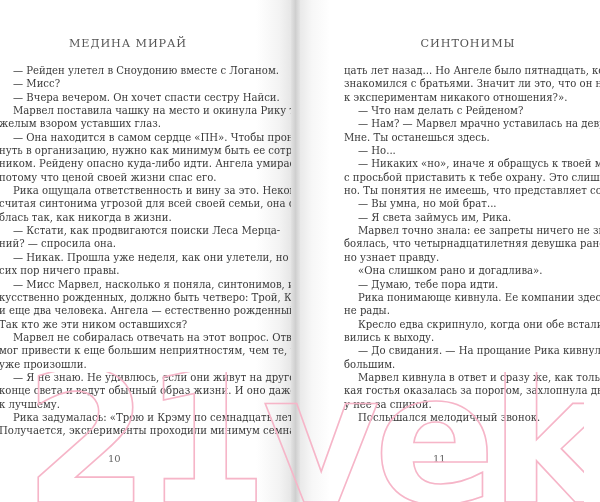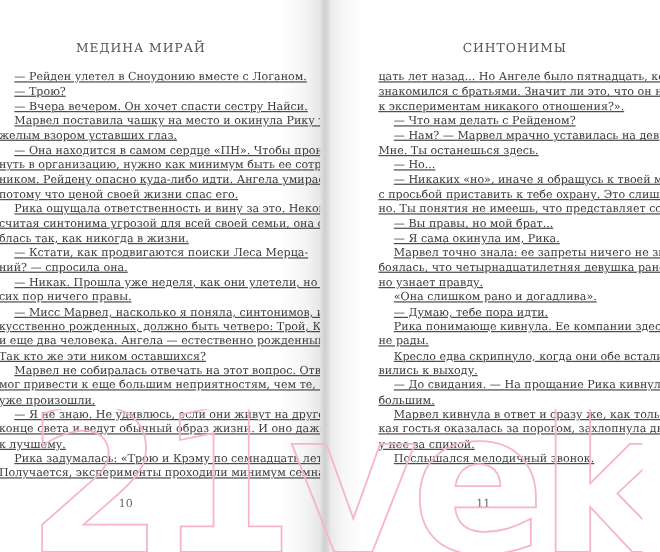--- a/index.html
+++ b/index.html
@@ -5,41 +5,41 @@
   html, body { margin:0; padding:0; }
   body { width:600px; height:502px; background:#ffffff; position:relative; overflow:hidden; font-family:"DejaVu Serif", "Liberation Serif", serif; color:#3a3a3a; }
   .spread { position:absolute; left:0; top:0; width:600px; height:432px; }
   .page { position:absolute; top:0; height:502px; }
   .page-left { left:0; width:291px; background:linear-gradient(to right, #ffffff 0%, #ffffff 88%, #f3f3f3 96%, #e6e6e6 100%); }
   .page-right { left:300px; width:300px; background:linear-gradient(to right, #e9e9e9 0%, #f7f7f7 4%, #ffffff 10%, #ffffff 100%); }
   .gutter { position:absolute; left:291px; top:0; width:9px; height:502px; background:linear-gradient(to right, #e2e2e2, #cfcfcf 50%, #e4e4e4); }
   .running-head { position:absolute; top:37px; font-size:11.2px; letter-spacing:0.9px; color:#555; text-align:center; }
   .page-left .running-head { left:0; width:256px; }
   .page-right .running-head { left:40px; width:256px; }
-  .body-text { position:absolute; top:64px; font-size:10.1px; line-height:13.35px;text-decoration:underline; }
+  .body-text { position:absolute; top:64px; font-size:10.1px; line-height:13.35px; }
   .page-left .body-text { left:-1px; width:256px; }
   .page-right .body-text { left:44px; width:254px; }
   .line { white-space:nowrap; text-align:justify; text-align-last:justify; height:13.35px; overflow:visible; }
   .line.last { text-align-last:left; }
   .line.ind { padding-left:14px; }
   .page-number { position:absolute; top:453px; font-size:10px; color:#666; }
   .page-left .page-number { left:108px; }
   .page-right .page-number { left:109px;margin-left:24px; }
   .watermark { position:absolute; left:24px; top:372px; width:560px; height:130px; pointer-events:none; }
   .watermark text { font-family:"DejaVu Sans", sans-serif; font-weight:bold; font-size:180px; fill:none; stroke:#f6b5c8; stroke-width:1.6; letter-spacing:-6px; }
 </style>
 </head>
 <body>
 
 <div class="spread">
   <div class="page page-left">
     <div class="running-head">МЕДИНА МИРАЙ</div>
     <div class="body-text">
         <div class="line ind last">— Рейден улетел в Сноудонию вместе с Логаном.</div>
-        <div class="line ind last">— Трою?</div>
+        <div class="line ind last">— Мисс?</div>
         <div class="line ind last">— Вчера вечером. Он хочет спасти сестру Найси.</div>
         <div class="line ind">Марвел поставила чашку на место и окинула Рику тя-</div>
         <div class="line last">желым взором уставших глаз.</div>
         <div class="line ind">— Она находится в самом сердце «ПН». Чтобы проник-</div>
         <div class="line">нуть в организацию, нужно как минимум быть ее сотруд-</div>
         <div class="line">ником. Рейдену опасно куда-либо идти. Ангела умирает,</div>
         <div class="line last">потому что ценой своей жизни спас его.</div>
         <div class="line ind">Рика ощущала ответственность и вину за это. Некогда</div>
         <div class="line">считая синтонима угрозой для всей своей семьи, она оши-</div>
         <div class="line last">блась так, как никогда в жизни.</div>
@@ -71,22 +71,22 @@
         <div class="line">цать лет назад... Но Ангеле было пятнадцать, когда он по-</div>
         <div class="line">знакомился с братьями. Значит ли это, что он не имеет</div>
         <div class="line last">к экспериментам никакого отношения?».</div>
         <div class="line ind last">— Что нам делать с Рейденом?</div>
         <div class="line ind">— Нам? — Марвел мрачно уставилась на девушку. —</div>
         <div class="line last">Мне. Ты останешься здесь.</div>
         <div class="line ind last">— Но...</div>
         <div class="line ind">— Никаких «но», иначе я обращусь к твоей маме</div>
         <div class="line">с просьбой приставить к тебе охрану. Это слишком опас-</div>
         <div class="line">но. Ты понятия не имеешь, что представляет собой «ПН».</div>
-        <div class="line ind last">— Вы правы, но мой брат...</div>
-        <div class="line ind last">— Я сама окинула им, Рика.</div>
+        <div class="line ind last">— Вы умна, но мой брат...</div>
+        <div class="line ind last">— Я света займусь им, Рика.</div>
         <div class="line ind">Марвел точно знала: ее запреты ничего не значат. Она</div>
         <div class="line">боялась, что четырнадцатилетняя девушка рано или позд-</div>
         <div class="line last">но узнает правду.</div>
         <div class="line ind last">«Она слишком рано и догадлива».</div>
         <div class="line ind last">— Думаю, тебе пора идти.</div>
         <div class="line ind">Рика понимающе кивнула. Ее компании здесь больше</div>
         <div class="line last">не рады.</div>
         <div class="line ind">Кресло едва скрипнуло, когда они обе встали и напра-</div>
         <div class="line last">вились к выходу.</div>
         <div class="line ind">— До свидания. — На прощание Рика кивнула учи-</div>

